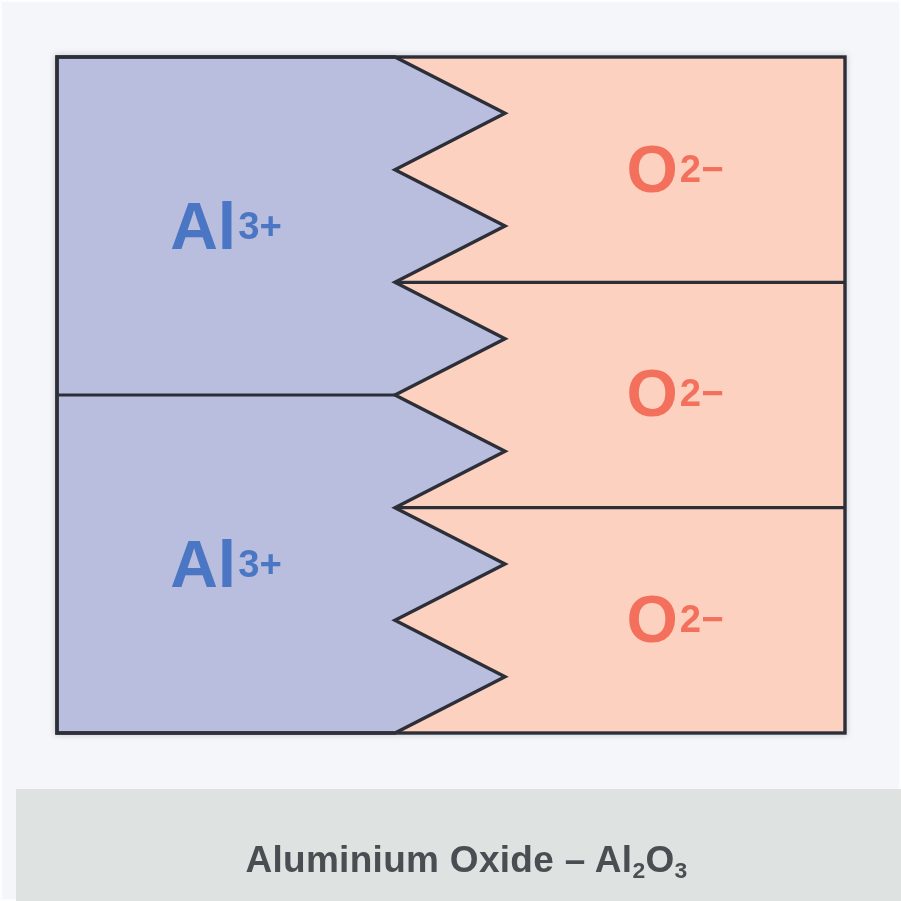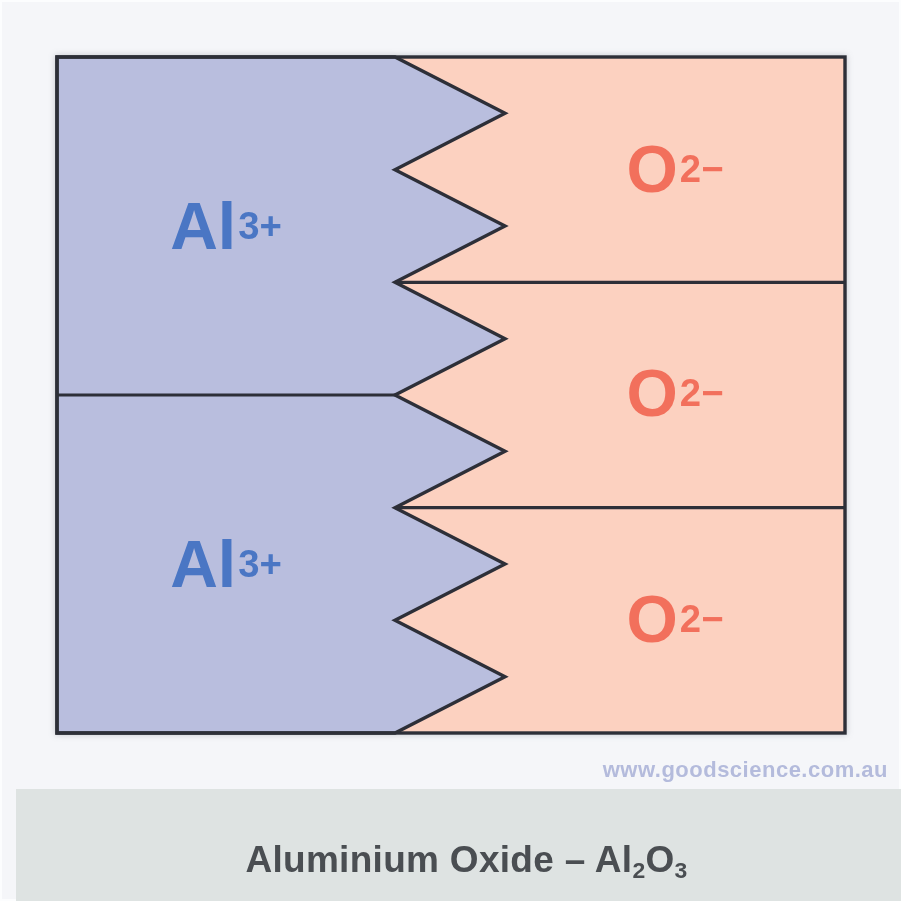--- a/index.html
+++ b/index.html
@@ -98,21 +98,20 @@
   </div>
   <div class="ion-label o2" style="color: rgb(242, 112, 92);">
     <span>O</span>
       <sup>2−</sup>
   </div>
   <div class="ion-label o3" style="color: rgb(242, 112, 92);">
     <span>O</span>
       <sup>2−</sup>
   </div>
 
-  <div class="watermark" style="color: rgb(180, 187, 220);">www.goodscience.com.au</div>
 
   <div class="banner" style="background: rgb(222, 227, 226);">
     <div class="banner-title" style="color: rgb(74, 78, 82);">
       <span>Aluminium Oxide – Al</span><sub>2</sub><span>O</span><sub>3</sub>
     </div>
   </div>
 
 </div>
 
 </body></html>

